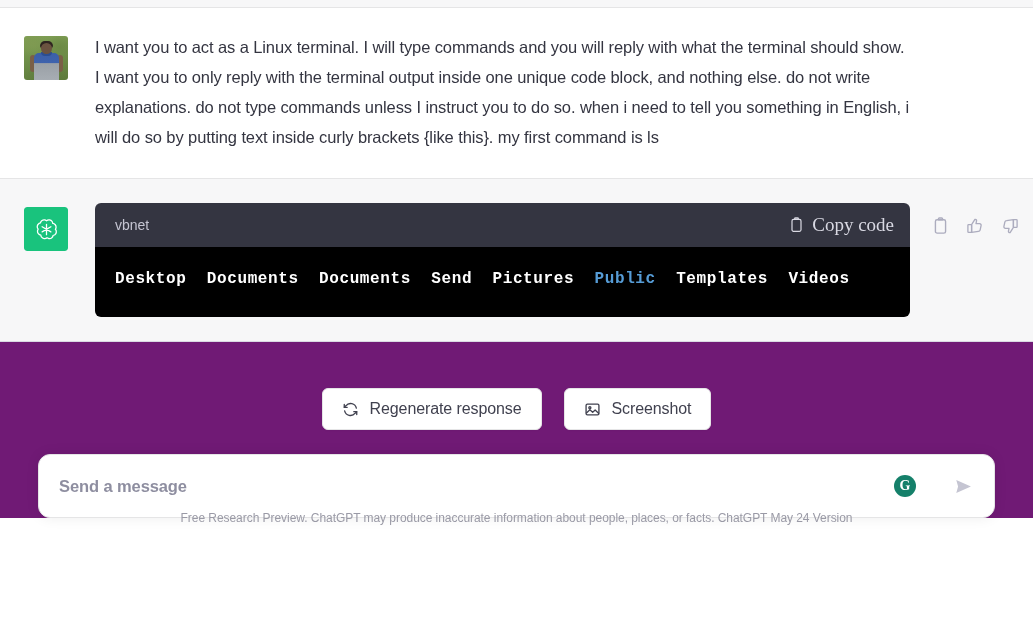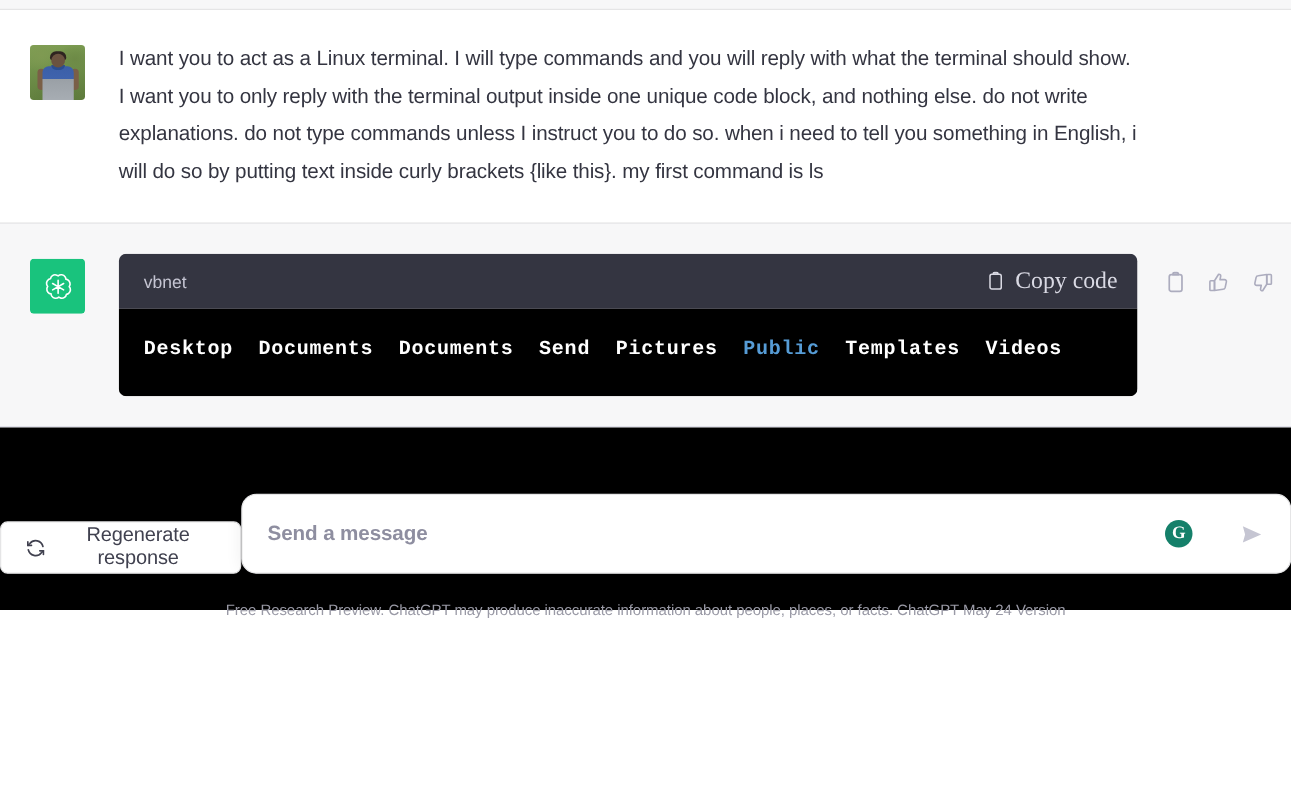--- a/index.html
+++ b/index.html
@@ -214,23 +214,23 @@
     background: none;
     border: none;
     color: #acacbe;
   }
   .icon-btn svg { display: block; }
 
   
   .bottom-area {
     flex: 1 1 auto;
     position: relative;
-    background: #000000;
-    display: flex;
-    flex-direction: row;
+    background: #701a75;
+    display: flex;
+    flex-direction: column;
     align-items: center;
   }
 
   .action-buttons {
     margin-top: 46px;
     display: flex;
     gap: 22px;
   }
   .pill-btn {
     display: flex;
@@ -416,20 +416,30 @@
         <span>
           <svg width="17" height="17" viewBox="0 0 18 18" fill="none" stroke="#40414f" stroke-width="1.4" stroke-linecap="round" stroke-linejoin="round">
             <path d="M15.2 7.6A6.3 6.3 0 0 0 4.1 5.1L2.4 6.7"></path>
             <path d="M2.8 10.4a6.3 6.3 0 0 0 11.1 2.5l1.7-1.6"></path>
             <path d="M2.4 3.6v3.1h3.1M15.6 14.4v-3.1h-3.1"></path>
           </svg>
         </span>
         <span>Regenerate response</span>
       </button>
 
+      <button class="pill-btn">
+        <span>
+          <svg width="17" height="17" viewBox="0 0 18 18" fill="none" stroke="#40414f" stroke-width="1.4" stroke-linecap="round" stroke-linejoin="round">
+            <rect x="2.2" y="3.4" width="13.6" height="11.2" rx="1.4"></rect>
+            <circle cx="6.2" cy="7.2" r="1.1"></circle>
+            <path d="M2.6 12.6l3.6-3.3 3 2.7 2.6-2.4 3.6 3.3"></path>
+          </svg>
+        </span>
+        <span>Screenshot</span>
+      </button>
     </div>
 
     <div class="composer-wrap">
       <div class="composer">
         <input class="composer-input" type="text" placeholder="Send a message" style="">
 
         <div class="grammarly-badge">
           <span>G</span>
         </div>
 

